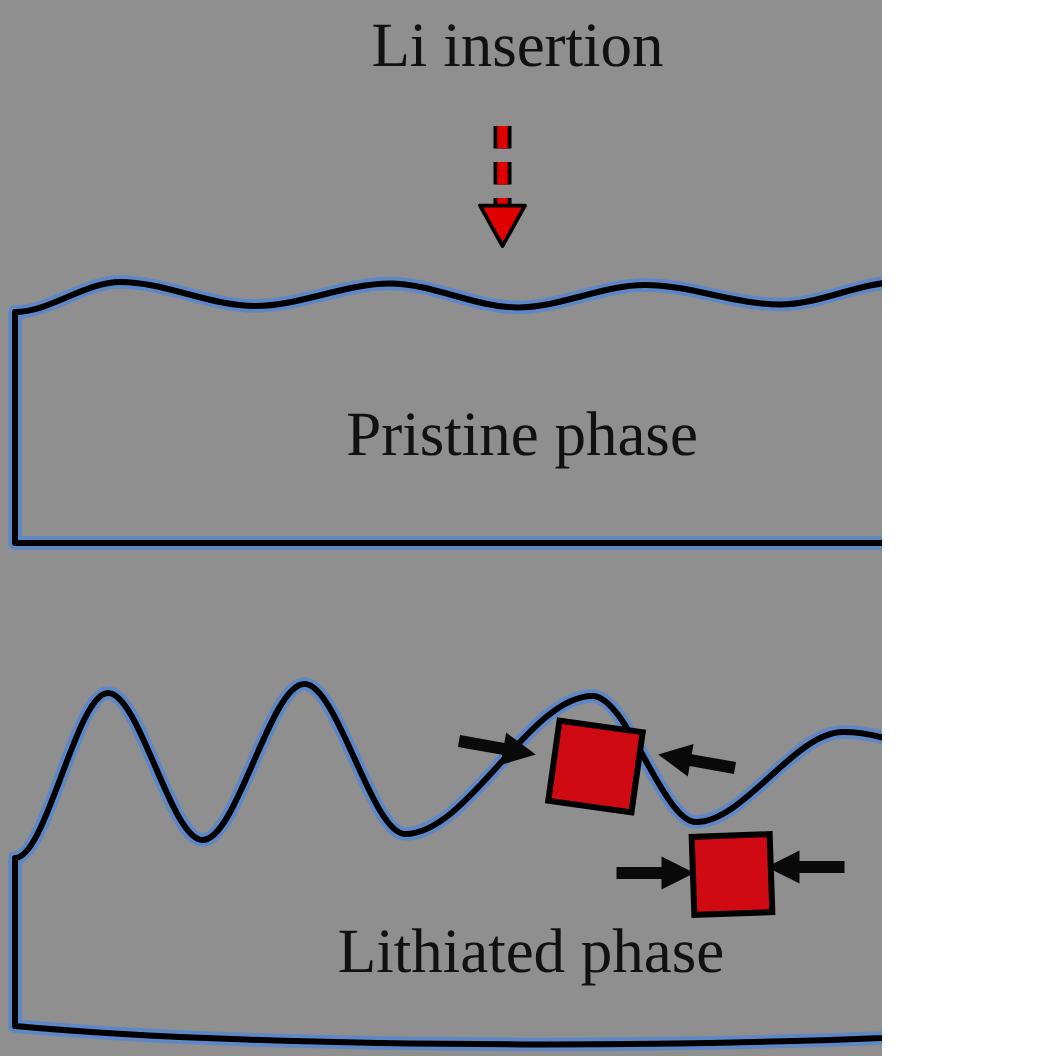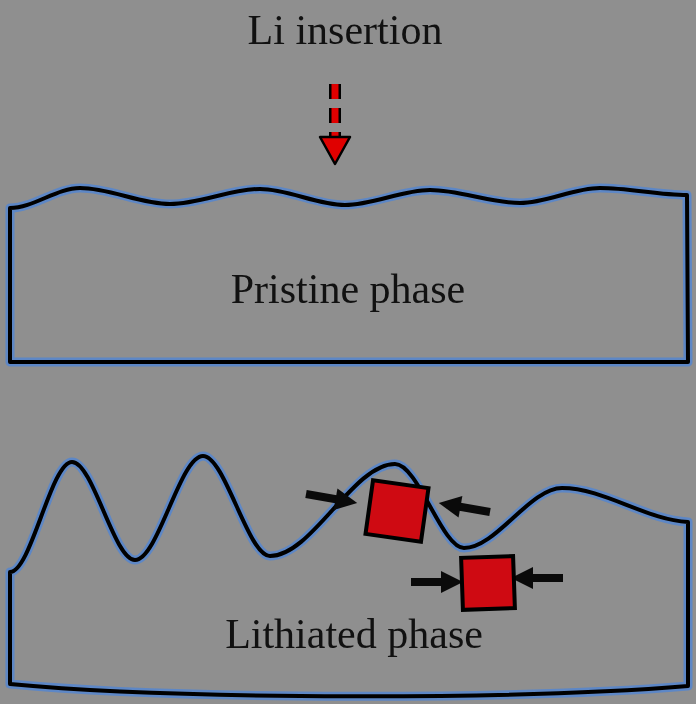--- a/index.html
+++ b/index.html
@@ -2,21 +2,21 @@
 <html><head>
 <meta charset="utf-8">
 <style>
   html, body {
     margin: 0;
     padding: 0;
     font-family: "Liberation Serif", serif;
   }
   .figure {
     position: relative;
-    width: 696px;
+    width: 588px;
     height: 704px;
     background: #8f8f8f;
     overflow: hidden;
   }
   svg { display: block; }
   .phase-outline-blue {
     fill: #8f8f8f;
     stroke: #5d87c6;
     stroke-width: 9;
     stroke-linejoin: round;

